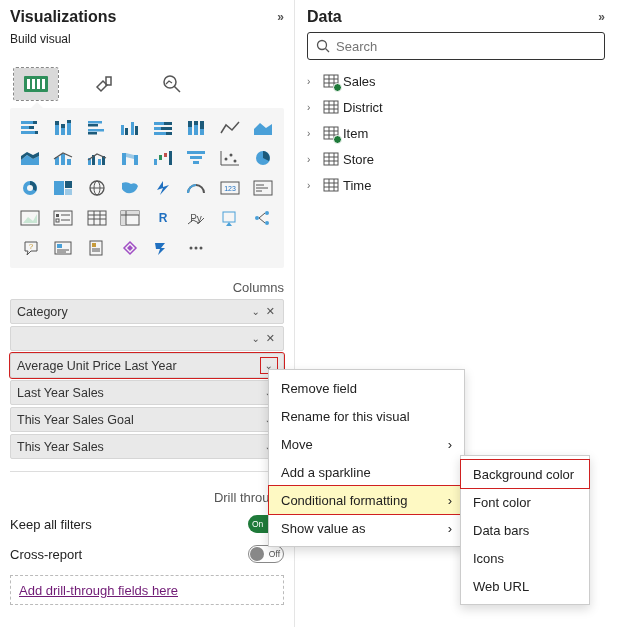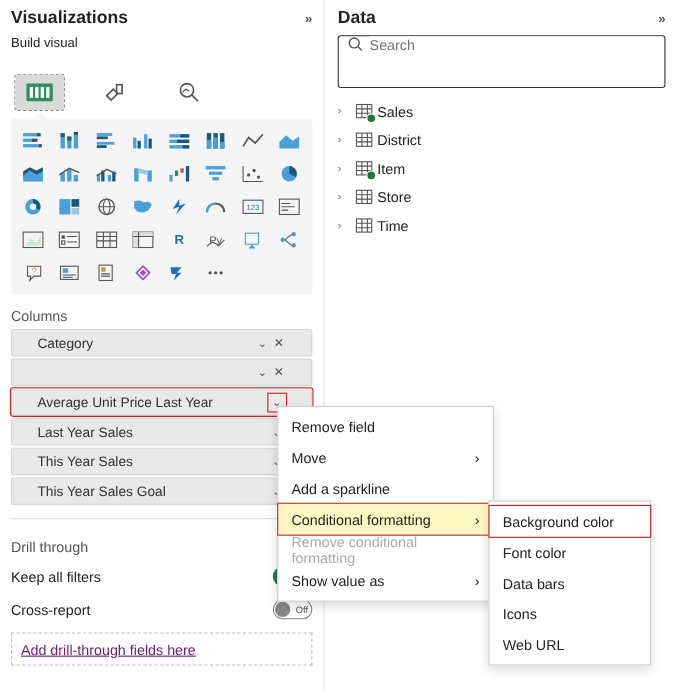--- a/index.html
+++ b/index.html
@@ -9,46 +9,46 @@
   .right-pane { flex: 1; padding: 8px 12px; }
   .pane-header { display: flex; justify-content: space-between; align-items: center; font-size: 16px; font-weight: 600; margin-bottom: 6px; }
   .collapse-icon { font-size: 12px; color: #555; cursor: pointer; }
   .sub-header { font-size: 12px; margin-bottom: 20px; }
   .tabs { display: flex; gap: 24px; padding: 2px 4px 2px 4px; position: relative; }
   .tab-btn { width: 44px; height: 32px; display: flex; align-items: center; justify-content: center; border-radius: 2px; }
   .tab-btn.active { background: #d9d9d9; outline: 1px dashed #888; }
   .tab-caret { position: absolute; left: 20px; bottom: -7px; width: 0; height: 0; border-left: 7px solid transparent; border-right: 7px solid transparent; border-bottom: 7px solid #f5f5f5; }
   .gallery { background: #f5f5f5; padding: 8px 6px; border-radius: 2px; margin-top: 6px; display: grid; grid-template-columns: repeat(8, 1fr); gap: 6px 4px; }
   .viz-tile { width: 28px; height: 24px; display: flex; align-items: center; justify-content: center; cursor: pointer; }
-  .section-label { font-size: 13px; color: #555; margin: 12px 0 4px 0; }
-  .field-well { background: #e9e9e9; border: 1px solid #d6d6d6; border-radius: 2px; height: 25px; display: flex; align-items: center; padding: 0 23px; font-size: 12.5px; color: #333; margin-bottom: 2px; position: relative; }
+  .section-label { font-size: 13px; color: #555; margin: 12px 0 4px 0; text-align: right; }
+  .field-well { background: #e9e9e9; border: 1px solid #d6d6d6; border-radius: 2px; height: 25px; display: flex; align-items: center; padding: 0 6px; font-size: 12.5px; color: #333; margin-bottom: 2px; position: relative; }
   .field-well .chev { margin-left: auto; font-size: 10px; color: #555; padding: 0 4px; }
   .field-well .x { font-size: 11px; color: #555; padding: 0 2px; }
   .field-well.highlighted { outline: 1.5px solid #d02020; align-items: center; }
   .field-well.highlighted .chev { outline: 1.5px solid #d02020; padding: 2px 4px; }
   hr.sep { border: none; border-top: 1px solid #ddd; margin: 10px 0 6px 0; }
   .drill-row { display: flex; justify-content: space-between; align-items: center; font-size: 13px; margin: 6px 0; }
   .toggle { width: 36px; height: 18px; border-radius: 9px; position: relative; font-size: 8.5px; color: #fff; display: flex; align-items: center; }
   .toggle-off { background: #fff; border: 1px solid #888; color: #555; justify-content: flex-end; padding-right: 3px; }
   .toggle-off::before { content: ""; position: absolute; left: 1px; top: 1px; width: 14px; height: 14px; border-radius: 50%; background: #888; }
   .toggle-on { background: #1f7a3a; justify-content: flex-start; padding-left: 4px; }
   .toggle-on::after { content: ""; position: absolute; right: 1px; top: 1px; width: 14px; height: 14px; border-radius: 50%; background: #fff; }
   .drop-target { border: 1px dashed #bbb; height: 30px; font-size: 13px; color: #701a75; display: flex; align-items: center; padding: 0 8px; margin-top: 6px; text-decoration: underline; }
-  .search-box { border: 1.5px solid #333; border-radius: 3px; height: 48px; display: flex; align-items: flex-start; padding: 0 8px; gap: 6px; margin-bottom: 8px; }
+  .search-box { border: 1.5px solid #333; border-radius: 3px; height: 28px; display: flex; align-items: center; padding: 0 8px; gap: 6px; margin-bottom: 8px; }
   .search-box input { border: none; outline: none; font-size: 13px; flex: 1; }
   .tree-item { display: flex; align-items: center; gap: 4px; height: 26px; font-size: 13px; cursor: pointer; }
   .tree-chev { font-size: 10px; color: #666; width: 12px; }
   .tbl-icon { width: 16px; height: 16px; position: relative; }
   .check-badge { position: absolute; right: -3px; bottom: -3px; width: 9px; height: 9px; background: #1f7a3a; border-radius: 50%; border: 1px solid #fff; }
   .menu { position: absolute; background: #fff; border: 1px solid #ccc; box-shadow: 0 4px 10px rgba(0,0,0,.15); font-size: 13px; padding: 4px 0; }
-  .menu-main { left: 252px; top: 369px; width: 197px; }
+  .menu-main { left: 268px; top: 369px; width: 197px; }
   .menu-item { height: 28px; display: flex; align-items: center; justify-content: space-between; padding: 0 12px; cursor: pointer; }
   .menu-item.hover { background: #fef9c3; outline: 1.5px solid #d02020; }
   .menu-item.disabled { color: #aaa; }
-  .menu-sub { left: 444px; top: 455px; width: 148px; }
+  .menu-sub { left: 460px; top: 455px; width: 130px; }
   .menu-sub .menu-item.hover { outline: 1.5px solid #d02020; background: #fff; }
   svg { display: block; }
 </style>
 </head>
 <body>
 
 <div class="main">
   <div class="left-pane">
     <div class="pane-header">
       <span>Visualizations</span>
@@ -377,25 +377,25 @@
       </div>
     <div class="field-well highlighted">
         <span>Average Unit Price Last Year</span>
         <span class="chev">⌄</span>
       </div>
     <div class="field-well">
         <span>Last Year Sales</span>
         <span class="chev">⌄</span>
       </div>
     <div class="field-well">
+        <span>This Year Sales Goal</span>
+        <span class="chev">⌄</span>
+      </div>
+    <div class="field-well">
         <span>This Year Sales</span>
-        <span class="chev">⌄</span>
-      </div>
-    <div class="field-well">
-        <span>This Year Sales Goal</span>
         <span class="chev">⌄</span>
       </div>
 
     <hr class="sep">
     <div class="section-label" style="margin-top:12px">Drill through</div>
     <div class="drill-row">
       <span>Keep all filters</span>
       <div class="toggle toggle-on">
           <span>On</span>
         </div>
@@ -489,33 +489,33 @@
         <span>Time</span>
       </div>
   </div>
 </div>
 
 <div class="menu menu-main">
   <div class="menu-item">
       <span>Remove field</span>
     </div>
   <div class="menu-item">
+      <span>Rename for this visual</span>
+    </div>
+  <div class="menu-item">
       <span>Move</span>
       <span>›</span>
     </div>
   <div class="menu-item">
       <span>Add a sparkline</span>
     </div>
   <div class="menu-item hover">
       <span>Conditional formatting</span>
       <span>›</span>
     </div>
-  <div class="menu-item disabled">
-      <span>Remove conditional formatting</span>
-    </div>
   <div class="menu-item">
       <span>Show value as</span>
       <span>›</span>
     </div>
 </div>
 
 <div class="menu menu-sub">
   <div class="menu-item hover">
       <span>Background color</span>
     </div>

